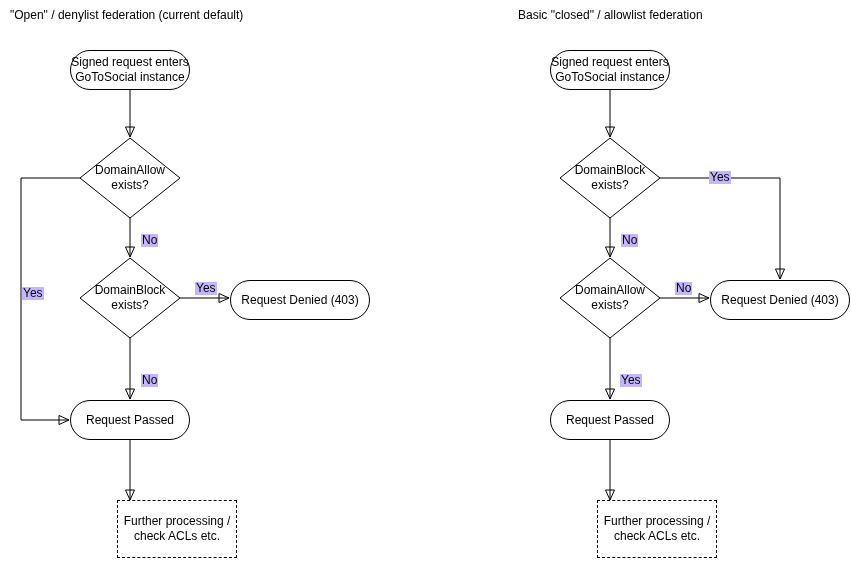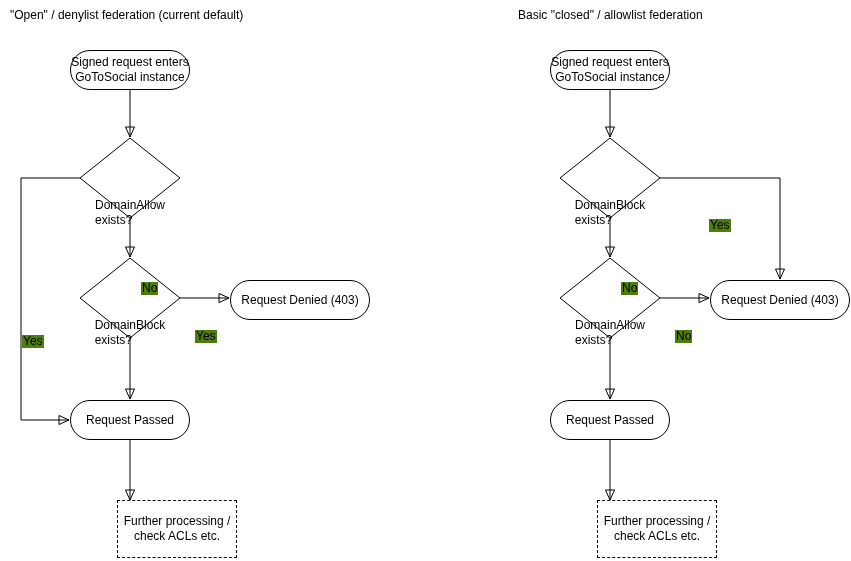--- a/index.html
+++ b/index.html
@@ -52,35 +52,33 @@
   .node.dashed {
     border-radius: 0;
     border: 1px dashed #000000;
     margin-left: 47px;
   }
   .diamond-label {
     position: absolute;
     display: flex;
     align-items: center;
     justify-content: center;
-    text-align: left;
+    text-align: center;
     white-space: pre;
     line-height: 15px;
     font-size: 12px;
     pointer-events: none;
-    margin-top: 35px;
   }
   .edge-label {
     position: absolute;
-    background: #4d7c0f;
+    background: #c4b5fd;
     padding: 0 1px;
     line-height: 13px;
     font-size: 12px;
     white-space: nowrap;
-    margin-top: 48px;
   }
 </style>
 </head>
 <body>
 
 <div class="canvas">
 
   <svg class="edges" width="851" height="561" viewBox="0 0 851 561" aria-hidden="true">
     <defs>
       <marker id="arrow-open" viewBox="0 0 12 12" refX="11" refY="6" markerWidth="12" markerHeight="12" markerUnits="userSpaceOnUse" orient="auto">

